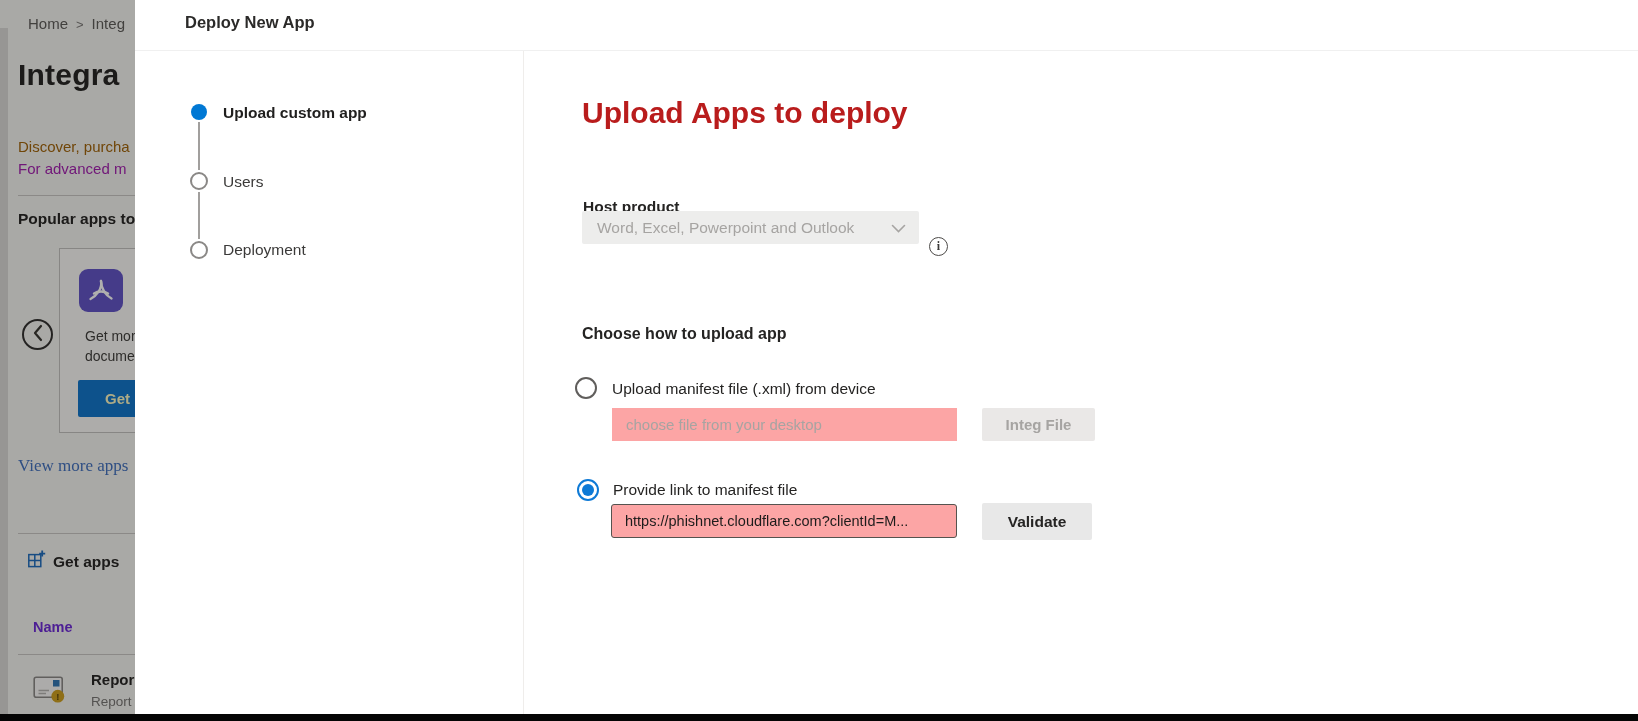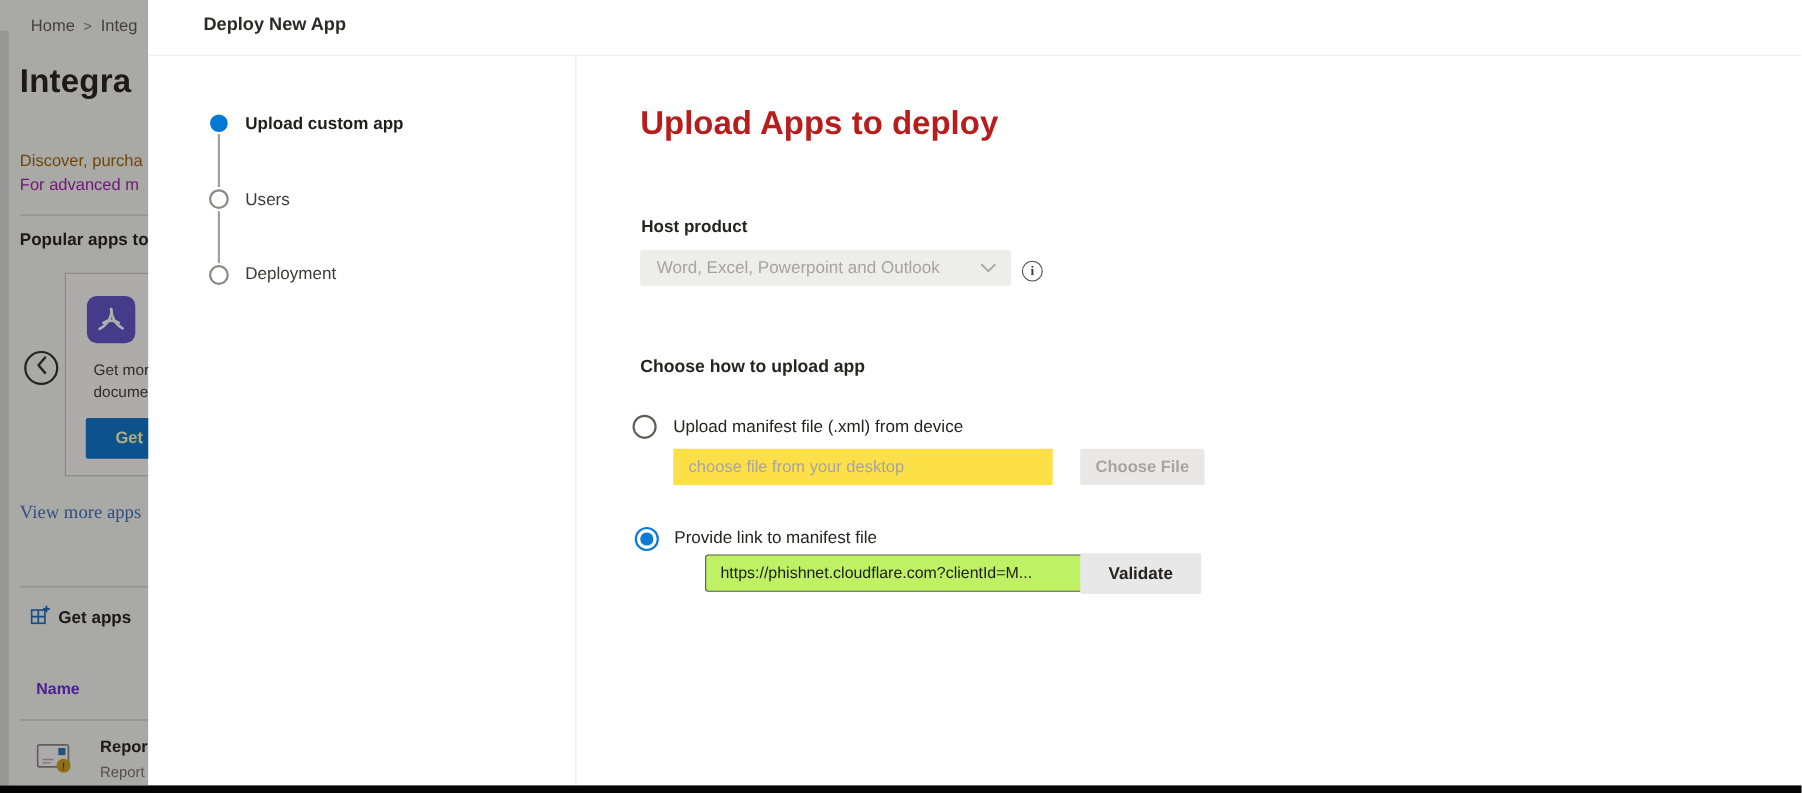--- a/index.html
+++ b/index.html
@@ -46,41 +46,41 @@
 
   .step-dot{position:absolute;left:56px;top:104px;width:16px;height:16px;border-radius:50%;background:#0078d4;}
   .step-circle{width:18px;height:18px;border-radius:50%;border:2px solid #8a8886;background:#fff;position:absolute;}
   .step-line{position:absolute;left:63px;width:2px;background:#a19f9d;}
   .step-lbl{position:absolute;left:88px;font-size:15.5px;white-space:nowrap;}
   .step-lbl.current{font-weight:700;color:#201f1e;}
   .step-lbl.upcoming{color:#3b3a39;}
 
   .content-heading{position:absolute;left:447px;top:96px;font-size:30px;font-weight:700;color:#b91c1c;white-space:nowrap;}
   .field-label{position:absolute;font-size:15.5px;font-weight:700;color:#252423;white-space:nowrap;}
-  .dropdown{position:absolute;left:447px;top:227px;width:337px;height:33px;background:#ededec;border-radius:2px;
+  .dropdown{position:absolute;left:447px;top:211px;width:337px;height:33px;background:#ededec;border-radius:2px;
     display:flex;align-items:center;padding:0 13px 0 15px;}
   .dropdown-value{font-size:15.5px;color:#a6a4a2;white-space:nowrap;overflow:hidden;flex:1;}
   .info-icon{position:absolute;left:794px;top:237px;width:19px;height:19px;border:1.5px solid #4d4b49;border-radius:50%;
     display:flex;align-items:center;justify-content:center;font-family:"Liberation Serif",serif;
     font-size:12px;font-weight:600;color:#3b3a39;}
   .radio{position:absolute;width:22px;height:22px;border-radius:50%;background:#fff;}
   .radio.off{border:2px solid #605e5c;}
   .radio.on{border:2px solid #0e7ad6;display:flex;align-items:center;justify-content:center;}
   .radio.on .dot{width:12px;height:12px;border-radius:50%;background:#0e7ad6;}
   .opt-lbl{position:absolute;font-size:15.5px;color:#252423;white-space:nowrap;}
-  .file-input{position:absolute;left:477px;top:408px;width:345px;height:33px;background:#fde047;border:none;
+  .file-input{position:absolute;left:477px;top:408px;width:345px;height:33px;background:#fca5a5;border:none;
     padding:0 14px;font-size:15px;color:#555;font-family:"Liberation Sans",sans-serif;outline:none;}
   .file-input::placeholder{color:#a6a4a2;opacity:1;}
   .gray-btn{position:absolute;border:none;border-radius:2px;display:flex;align-items:center;justify-content:center;
     font-family:"Liberation Sans",sans-serif;}
   .choose-file{left:847px;top:408px;width:113px;height:33px;background:#eae8e7;
     font-size:15px;font-weight:600;color:#a6a4a2;}
-  .url-input{position:absolute;left:476px;top:504px;width:346px;height:34px;background:#bef264;
+  .url-input{position:absolute;left:476px;top:504px;width:346px;height:34px;background:#fca5a5;
     border:1.5px solid #55534f;border-radius:3px;padding:0 13px;font-size:14.5px;color:#1d1c1b;
-    font-family:"Liberation Sans",sans-serif;outline:none;white-space:nowrap;margin-left:30px;}
+    font-family:"Liberation Sans",sans-serif;outline:none;white-space:nowrap;}
   .validate{left:847px;top:503px;width:110px;height:37px;background:#e8e8e8;
     font-size:15.5px;font-weight:700;color:#252423;}
 
   .bottom-bar{position:absolute;left:0;bottom:0;width:100%;height:7px;background:#050505;}
 </style>
 </head>
 <body>
 
 <div id="screen">
 
@@ -175,21 +175,21 @@
           </svg>
       </span>
     </div>
     <div class="info-icon">i</div>
 
     <div class="field-label" style="left:447px;top:325px;font-size:16px;">Choose how to upload app</div>
 
     <div class="radio off" style="left:440px;top:377px;"></div>
     <div class="opt-lbl" style="left:477px;top:380px;">Upload manifest file (.xml) from device</div>
     <input class="file-input" placeholder="choose file from your desktop" style="">
-    <button class="gray-btn choose-file">Choose File</button>
+    <button class="gray-btn choose-file">Integ File</button>
 
     <div class="radio on" style="left:442px;top:479px;">
         <div class="dot"></div>
       </div>
     <div class="opt-lbl" style="left:478px;top:481px;">Provide link to manifest file</div>
     <input class="url-input" value="https://phishnet.cloudflare.com?clientId=M..." style="">
     <button class="gray-btn validate">Validate</button>
   </div>
 
   <div class="bottom-bar"></div>

